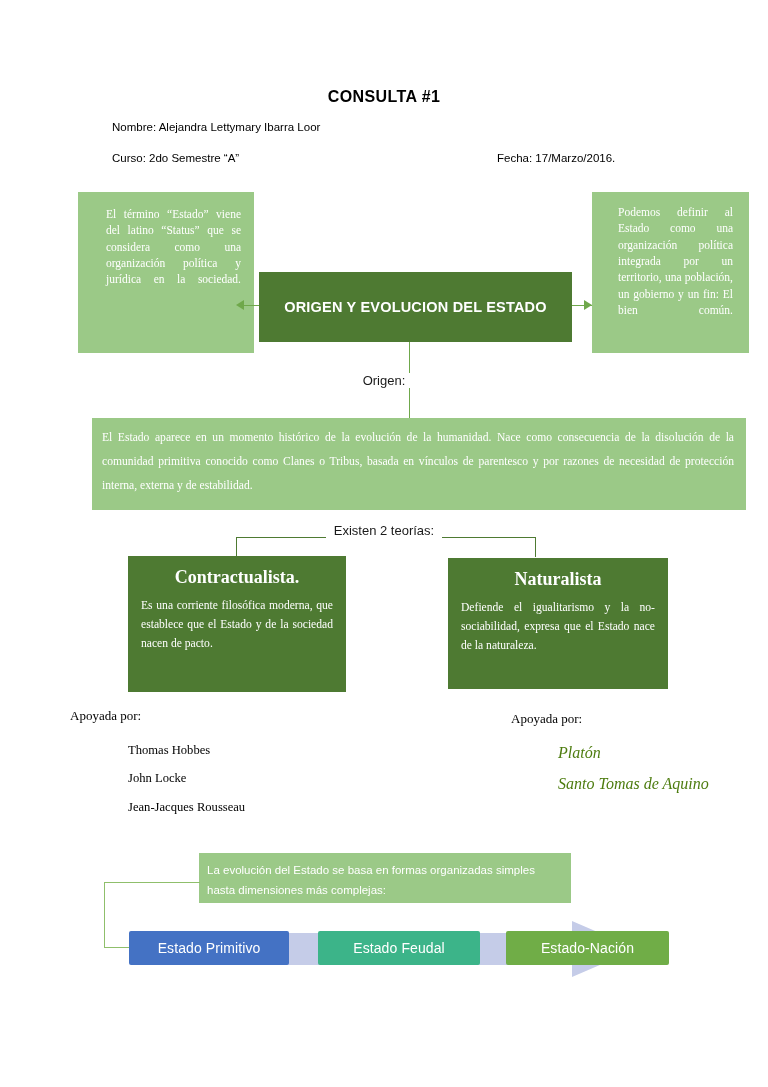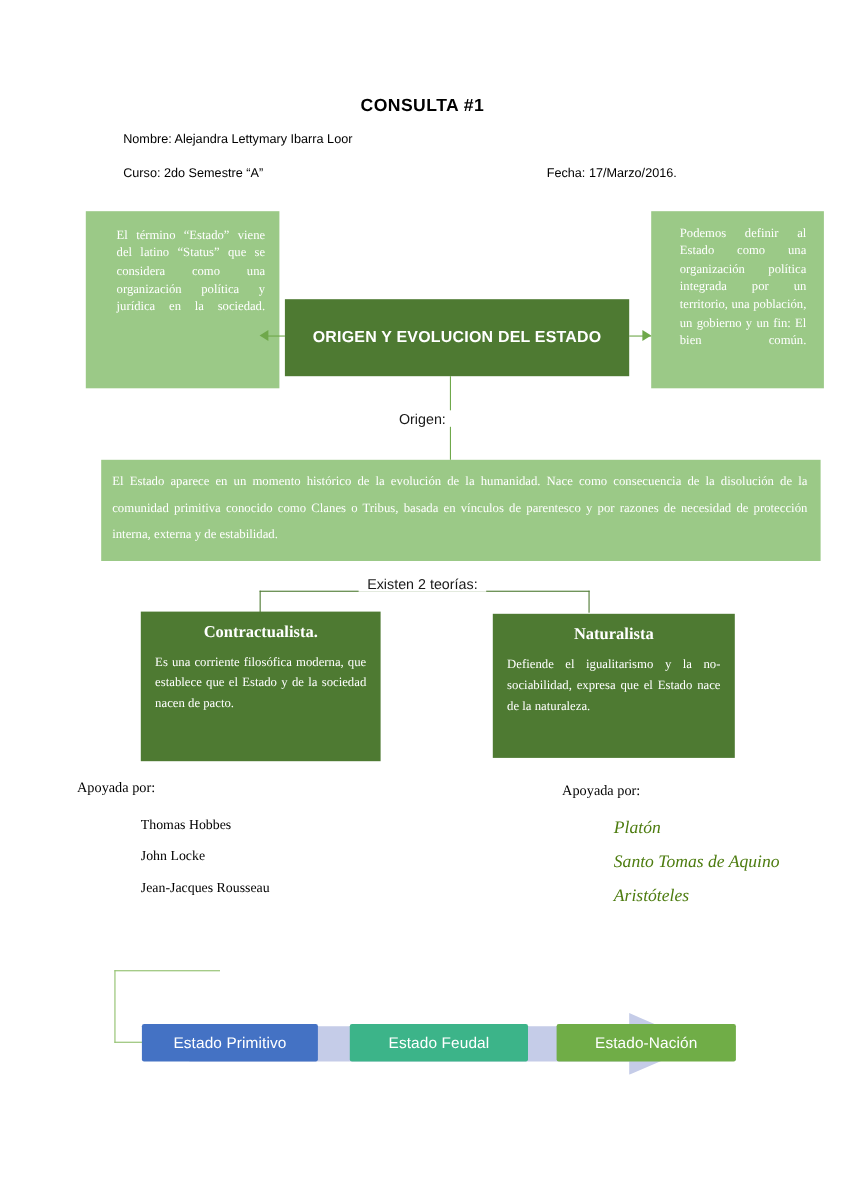--- a/index.html
+++ b/index.html
@@ -171,21 +171,21 @@
     background: #4E7A32;
     color: #ffffff;
     font-family: "Liberation Serif", serif;
     padding: 11px 13px;
   }
   #theory-box-contractualista { left: 128px; top: 556px; width: 218px; height: 136px; }
   #theory-box-naturalista     { left: 448px; top: 558px; width: 220px; height: 131px; }
   .theory-title {
     text-align: center;
     font-weight: bold;
-    font-size: 15px;
+    font-size: 18px;
     margin-bottom: 9px;
   }
   .theory-body {
     font-size: 11.6px;
     line-height: 1.62;
     text-align: justify;
     text-align-last: left;
   }
 
   
@@ -294,23 +294,23 @@
   <ul id="supporters-left-list">
     <li>Thomas Hobbes</li>
     <li>John Locke</li>
     <li>Jean-Jacques Rousseau</li>
   </ul>
 
   <div id="supporters-right-heading">Apoyada por:</div>
   <ul id="supporters-right-list">
     <li>Platón</li>
     <li>Santo Tomas de Aquino</li>
-    <li>Aristóteles</li>
   </ul>
 
+  <div id="evolution-note">La evolución del Estado se basa en formas organizadas simples hasta dimensiones más complejas:</div>
   <div id="evolution-bracket"></div>
 
   <svg id="timeline-arrow" viewBox="0 0 465 56" preserveAspectRatio="none">
     <polygon points="0,12 400,12 400,0 465,28 400,56 400,44 0,44" fill="#C5CCE8"></polygon>
   </svg>
 
   <div class="stage-pill" id="stage-pill-0">Estado Primitivo</div>
   <div class="stage-pill" id="stage-pill-1">Estado Feudal</div>
   <div class="stage-pill" id="stage-pill-2">Estado-Nación</div>
 

